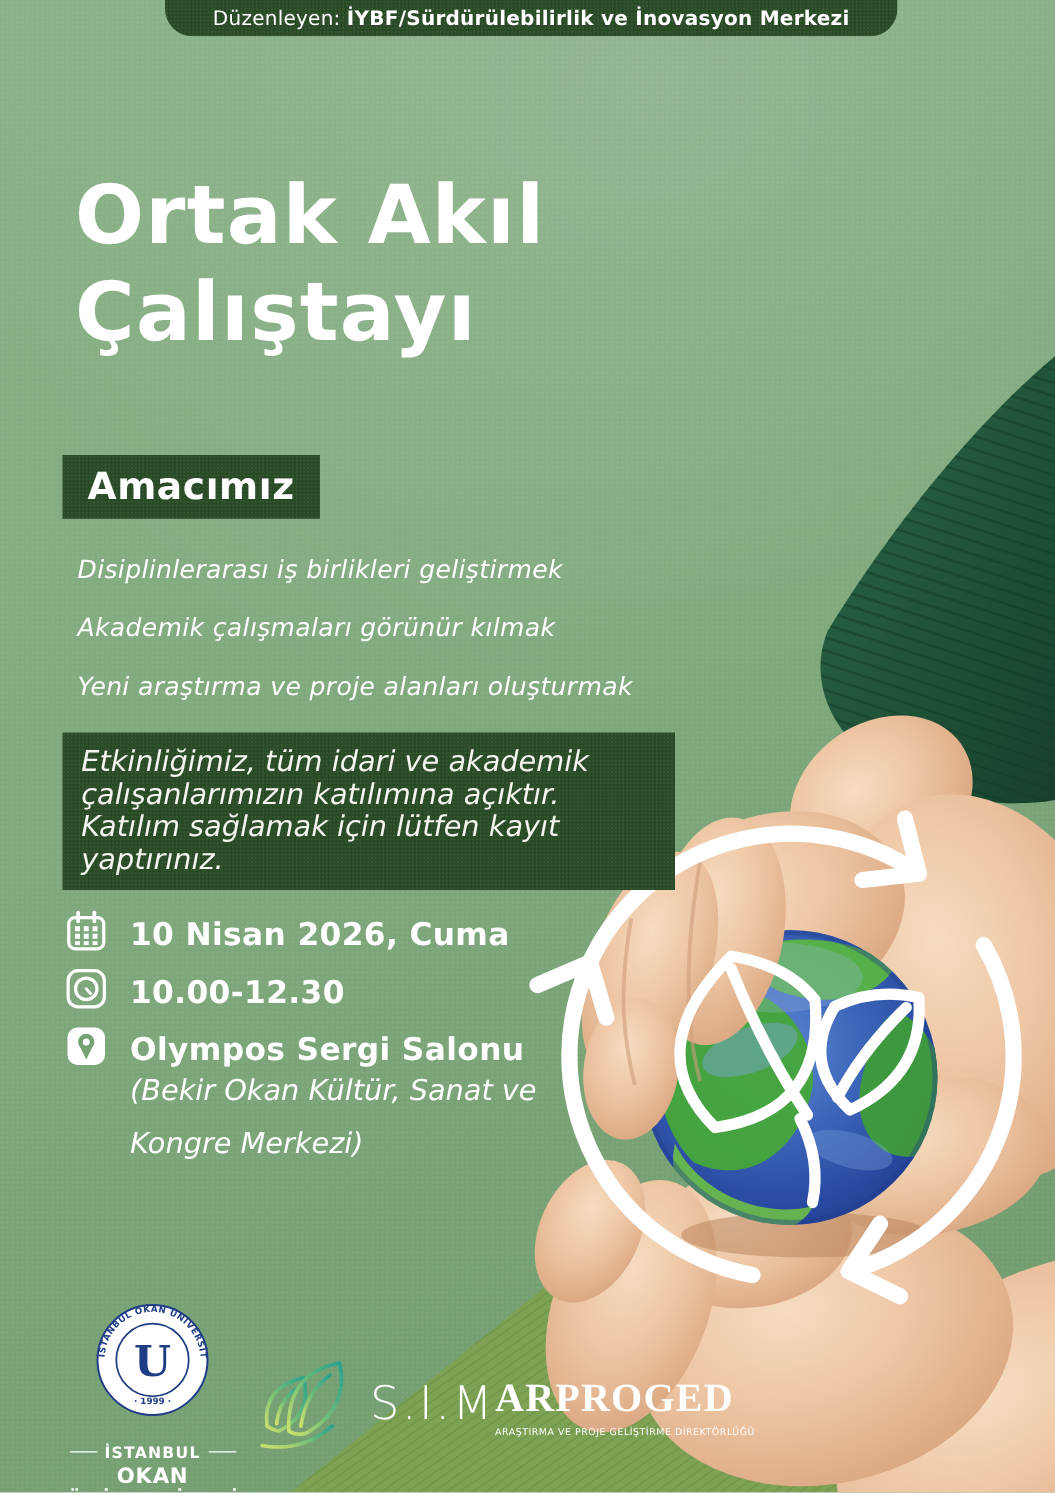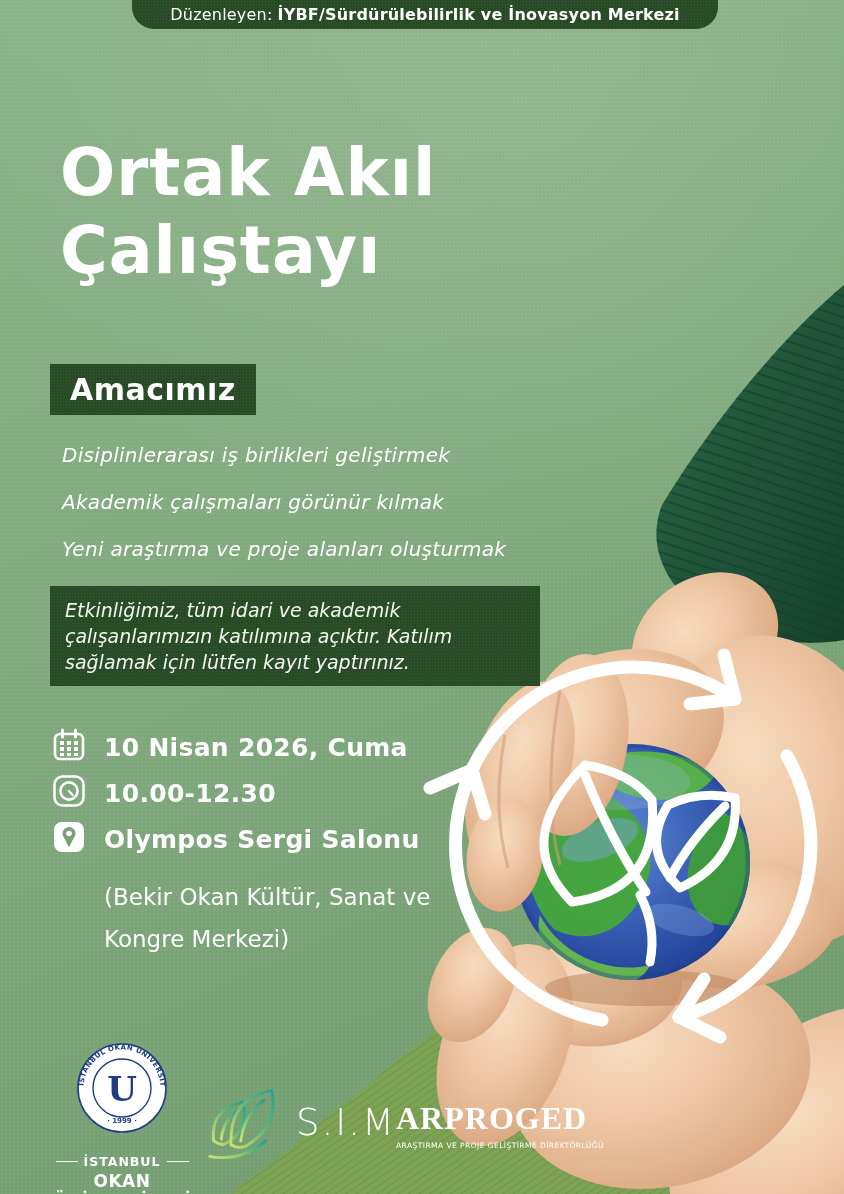--- a/index.html
+++ b/index.html
@@ -21,27 +21,27 @@
   .banner b{font-weight:800;margin-left:5px;}
   
   .title{left:60px;top:134px;color:#fff;font-weight:800;font-size:65px;line-height:78px;letter-spacing:1px;z-index:5;}
   
   .purpose-tag{left:50px;top:364px;background:#294a26;color:#fff;font-size:30px;font-weight:800;
     padding:8px 20px;z-index:5;letter-spacing:.5px;
     background-image:radial-gradient(rgba(140,175,110,.14) 1px, transparent 1px);background-size:3px 3px;}
   .goals{left:62px;top:432px;color:#fff;font-style:italic;font-size:20px;line-height:47px;letter-spacing:.3px;z-index:5;font-weight:400;}
   
   .note{left:50px;top:586px;width:490px;box-sizing:border-box;background:#294a26;color:#f4f6ef;
-    font-style:italic;font-size:19px;line-height:26px;padding:11px 15px;z-index:5;
+    font-style:italic;font-size:23px;line-height:26px;padding:11px 15px;z-index:5;
     background-image:radial-gradient(rgba(140,175,110,.14) 1px, transparent 1px);background-size:3px 3px;}
   
   .details{left:52px;top:726px;z-index:5;color:#fff;}
   .drow{display:flex;align-items:flex-end;gap:18px;height:36px;margin-bottom:10px;}
   .drow .txt{font-size:25px;font-weight:800;letter-spacing:.3px;}
-  .venue-note{left:104px;top:852px;width:330px;color:#fff;font-size:23px;line-height:42px;z-index:5;margin-top:24px;}
+  .venue-note{left:104px;top:852px;width:330px;color:#fff;font-style:italic;font-size:23px;line-height:42px;z-index:5;}
   .dicon{width:34px;height:34px;flex:0 0 34px;}
   
   .okan{left:46px;top:1042px;width:152px;text-align:center;z-index:6;color:#fff;}
   .okan .row2{display:flex;align-items:center;justify-content:center;gap:6px;margin-top:16px;}
   .okan .dash{width:22px;height:0;border-top:1.6px solid #fff;}
   .okan .ist{font-size:12.5px;letter-spacing:1px;font-weight:600;}
   .okan .uni{font-size:17px;letter-spacing:.5px;font-weight:600;margin-top:2px;}
   .sim{left:202px;top:1080px;display:flex;align-items:center;z-index:6;}
   .sim .name{color:#fff;font-size:37px;font-weight:300;letter-spacing:2px;margin-left:2px;}
   .arproged{left:396px;top:1100px;width:230px;z-index:6;color:#fff;}

